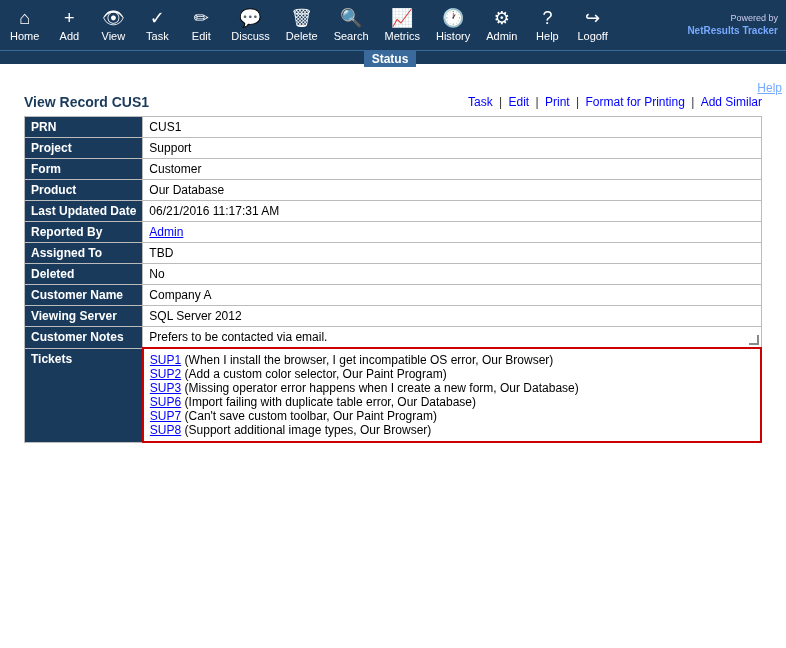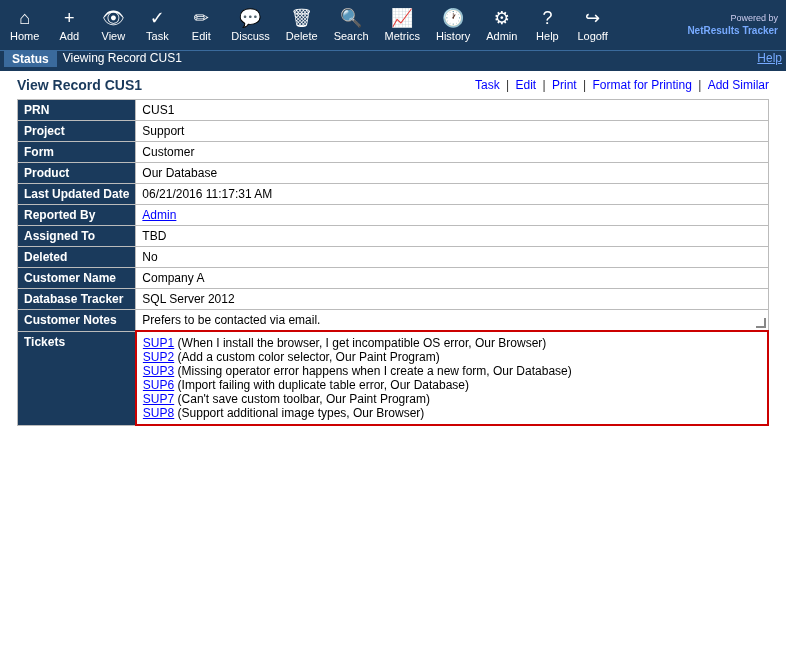--- a/index.html
+++ b/index.html
@@ -33,46 +33,48 @@
       text-align: right;
       padding-right: 6px;
       line-height: 1.4;
     }
 
     
     #statusbar {
       background: #1a3a5c;
       color: #fff;
       display: flex;
-      align-items: flex-start;
-      height: 21px;
+      align-items: center;
+      height: 14px;
       padding: 0 4px;
       font-size: 12px;
       border-top: 1px solid #3a6a9c;
+      flex-direction: column;
     }
     #statusbar .status-label {
       background: #3a6a9c;
       color: #fff;
       padding: 1px 8px;
       margin-right: 6px;
       font-weight: bold;
       font-size: 12px;
     }
     #statusbar .help-link {
       margin-left: auto;
       color: #7af;
       cursor: pointer;
       font-size: 12px;
       text-decoration: underline;
     }
 
     
     #main {
-      padding: 6px 17px;
+      padding: 6px 24px;
       background: #fff;
+      margin-top: 24px;
     }
 
     
     #record-header {
       display: flex;
       align-items: center;
       justify-content: space-between;
       margin-bottom: 6px;
     }
     #record-title {
@@ -250,21 +252,21 @@
         </tr>
         <tr>
           <td class="field-label">Deleted</td>
           <td class="field-value">No</td>
         </tr>
         <tr>
           <td class="field-label">Customer Name</td>
           <td class="field-value">Company A</td>
         </tr>
         <tr>
-          <td class="field-label">Database Tracker</td>
+          <td class="field-label">Viewing Server</td>
           <td class="field-value">SQL Server 2012</td>
         </tr>
         <tr>
           <td class="field-label">Customer Notes</td>
           <td class="field-value notes-cell"><span>Prefers to be contacted via email.</span>
       <div class="resize-indicator"></div></td>
         </tr>
         <tr id="tickets-row">
           <td class="field-label">Tickets</td>
           <td class="field-value" style="border: 2px solid rgb(204, 0, 0); padding: 4px 6px;">

